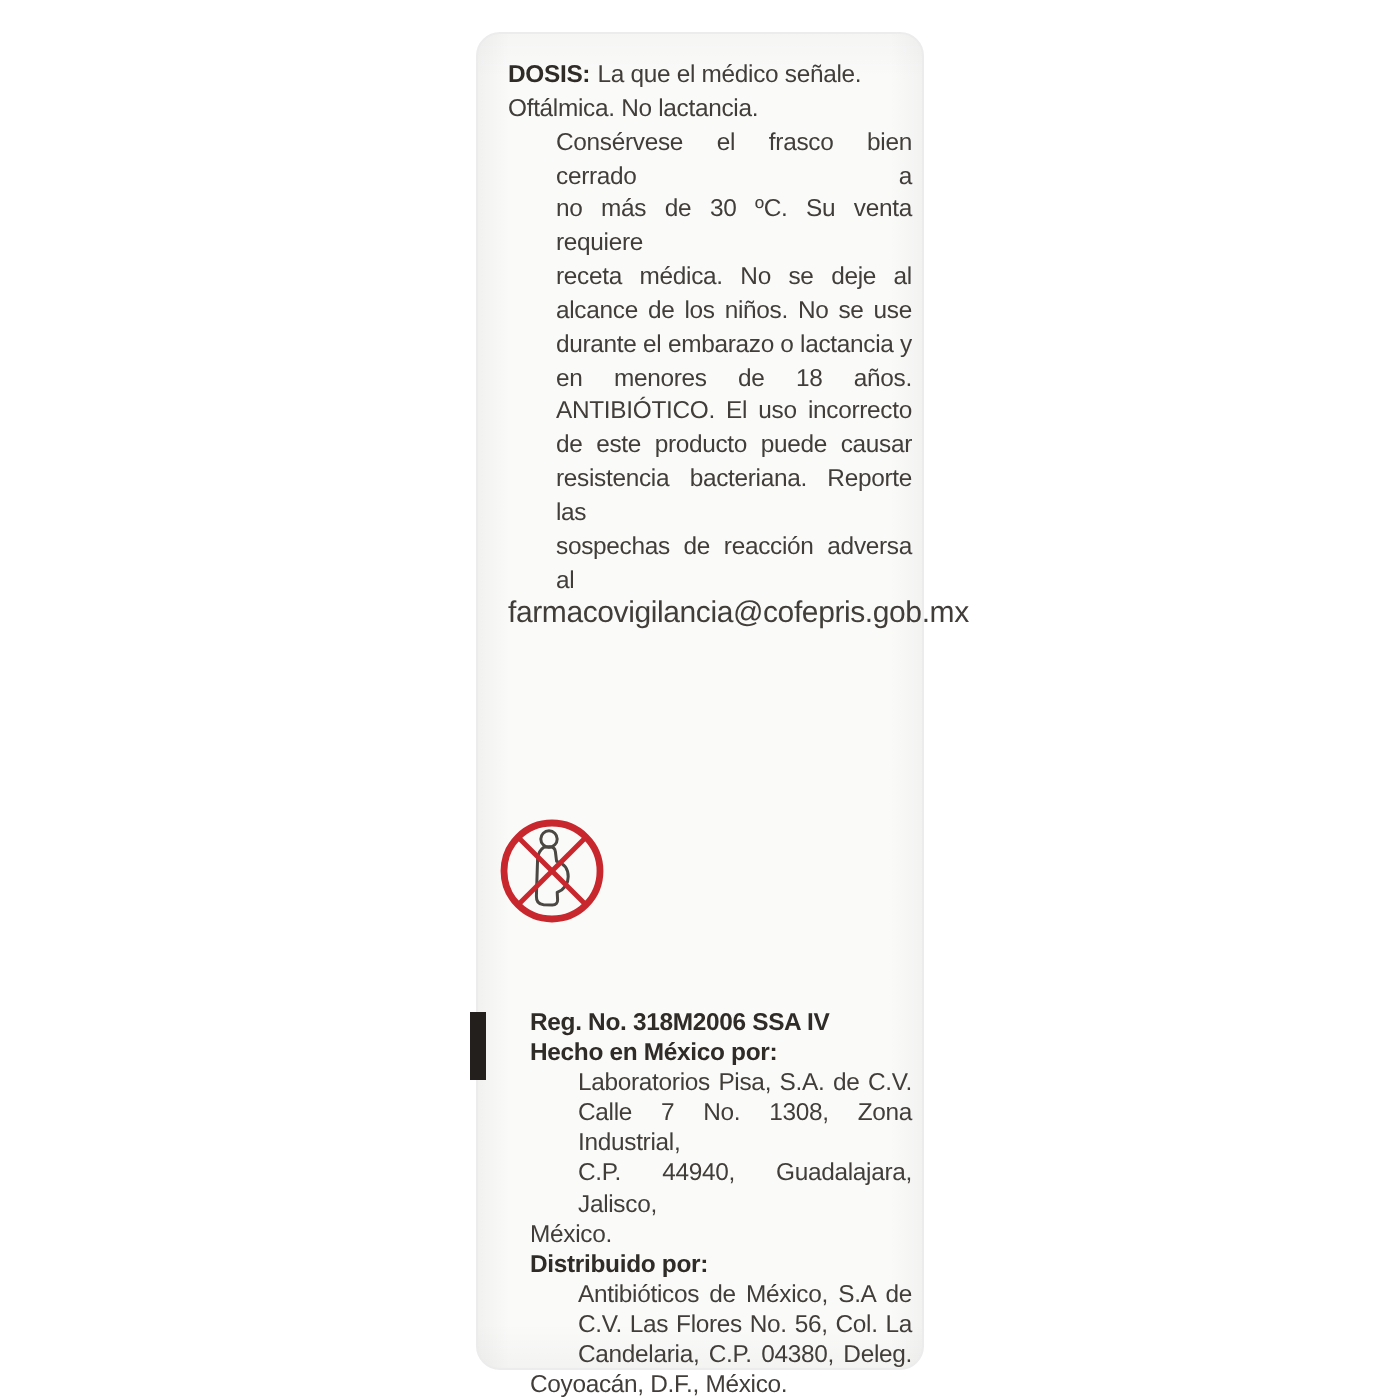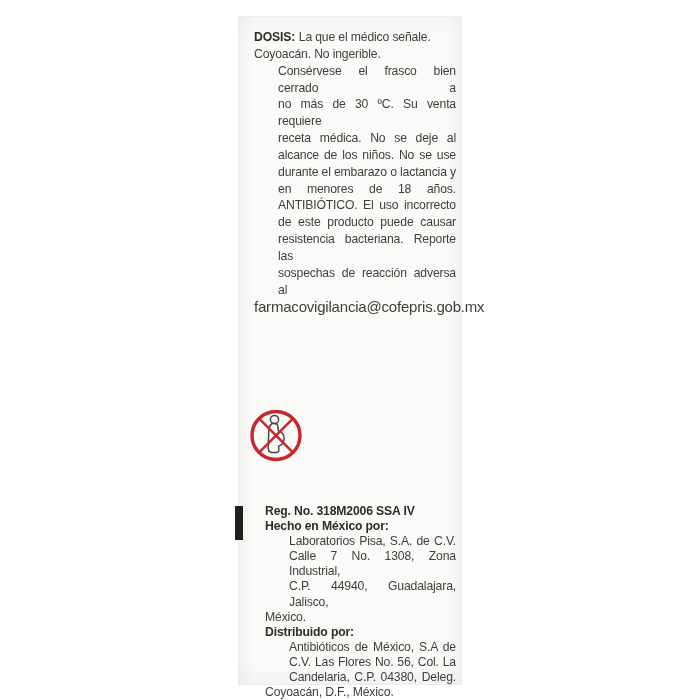--- a/index.html
+++ b/index.html
@@ -18,21 +18,21 @@
     overflow: hidden;
   }
   .panel {
     position: absolute;
     left: 238px;
     top: 16px;
     width: 224px;
     height: 669px;
     box-sizing: border-box;
     border: 1px solid #ececec;
-    border-radius: 0;
+    border-radius: 12px;
     background:
       linear-gradient(90deg, rgba(0,0,0,0.035), rgba(0,0,0,0) 16px, rgba(0,0,0,0) calc(100% - 16px), rgba(0,0,0,0.03)),
       linear-gradient(180deg, rgba(0,0,0,0.02), rgba(0,0,0,0) 22px, rgba(0,0,0,0) calc(100% - 22px), rgba(0,0,0,0.028)),
       #fafaf9;
   }
   .top-block {
     position: absolute;
     left: 0;
     right: 0;
     top: 12px;
@@ -77,21 +77,21 @@
 </head>
 <body>
 
 <div class="stage">
   <div class="panel">
 
     <div class="top-block">
       <div class="line">
         <span class="b">DOSIS:</span><span class="gap">La que el médico señale.</span>
       </div>
-      <div class="line">Coyoacán. No ingerible.</div>
+      <div class="line">Oftálmica. No lactancia.</div>
       <div class="line j">Consérvese el frasco bien cerrado a</div>
       <div class="line j">no más de 30 ºC. Su venta requiere</div>
       <div class="line j">receta médica. No se deje al</div>
       <div class="line j">alcance de los niños. No se use</div>
       <div class="line j">durante el embarazo o lactancia y</div>
       <div class="line j">en menores de 18 años.</div>
       <div class="line j">ANTIBIÓTICO. El uso incorrecto</div>
       <div class="line j">de este producto puede causar</div>
       <div class="line j">resistencia bacteriana. Reporte las</div>
       <div class="line j">sospechas de reacción adversa al</div>

